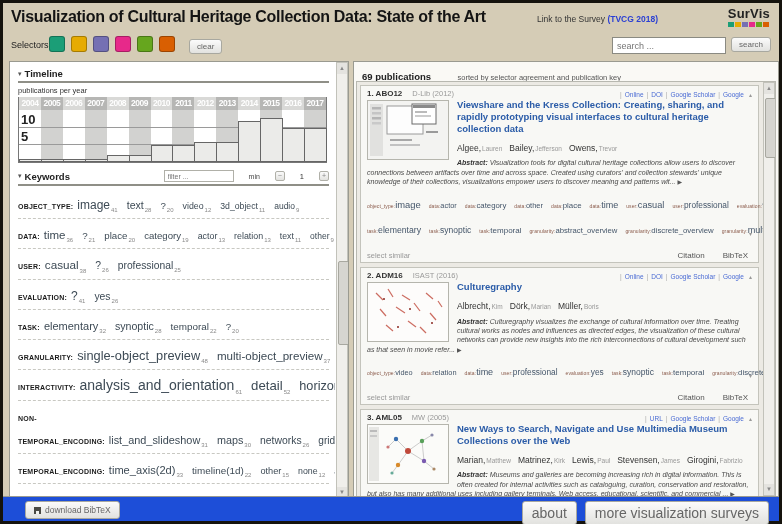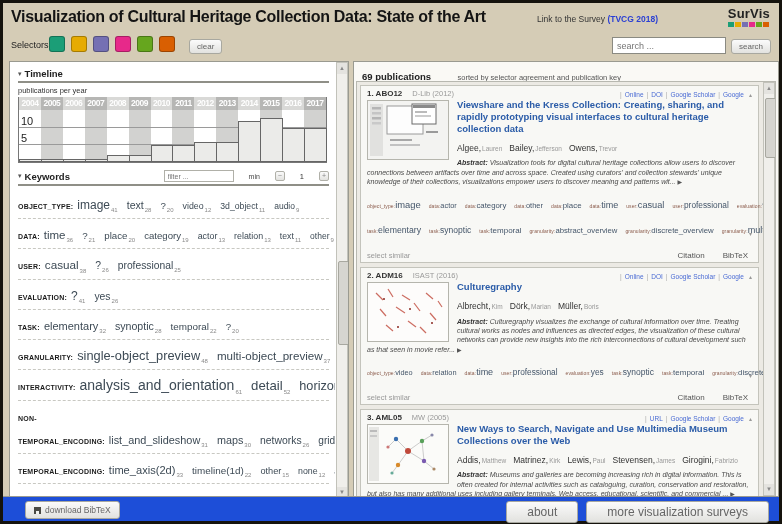--- a/index.html
+++ b/index.html
@@ -16,21 +16,21 @@
   .logo-sq{display:flex;gap:1px;justify-content:center;margin-top:1px;}
   .logo-sq span{width:6px;height:5px;display:block;}
 
   
   .selrow{position:absolute;left:0;top:28px;right:0;height:28px;}
   .sel-label{position:absolute;left:8px;top:9px;font-size:9px;color:#222;}
   .swatches{position:absolute;left:46px;top:5px;display:flex;gap:6px;}
   .swatch{width:16px;height:16px;border-radius:3px;border:1px solid rgba(0,0,0,.28);box-sizing:border-box;cursor:pointer;}
   .btn{font-size:8px;color:#666;background:linear-gradient(#fbfbfb,#e2e2df);border:1px solid #a8a8a0;border-radius:3px;padding:2px 7px;cursor:pointer;white-space:nowrap;}
   .clear-btn{position:absolute;left:186px;top:8px;}
-  .search-wrap{position:absolute;right:8px;top:6px;display:flex;gap:5px;align-items:flex-end;}
+  .search-wrap{position:absolute;right:8px;top:6px;display:flex;gap:5px;align-items:flex-start;}
   .search-input{width:104px;height:13px;font-size:9px;border:1px solid #8a8a82;padding:1px 4px;color:#555;background:#fff;font-family:"Liberation Sans",sans-serif;}
   
   .lpanel{position:absolute;left:6px;top:58px;width:340px;height:439px;background:#fff;border:1px solid #9a9a90;box-sizing:border-box;overflow:hidden;}
   .rpanel{position:absolute;left:350px;top:58px;width:426px;height:439px;background:#faf9f5;border:1px solid #9a9a90;box-sizing:border-box;}
 
   
   .sbar{position:absolute;width:12px;background:#f0efeb;border:1px solid #c2c2ba;box-sizing:border-box;}
   .sbar .arr{position:absolute;left:0;right:0;height:11px;font-size:6px;color:#888;text-align:center;line-height:11px;background:#e4e3df;cursor:pointer;}
   .sbar .arr.up{top:0;} .sbar .arr.dn{bottom:0;}
   .sbar .thumb{position:absolute;left:1px;right:1px;background:#d6d5d0;border:1px solid #a8a8a0;border-radius:2px;cursor:pointer;}
@@ -48,21 +48,21 @@
 
   .tl-sub{font-size:7.5px;color:#333;margin:2px 0 2px 0;}
   .tl-chart{position:relative;height:66px;border:1px solid #777;border-top:none;box-sizing:border-box;margin-right:2px;}
   .tl-cols{display:flex;height:100%;}
   .tl-col{flex:1;position:relative;}
   .tl-col.odd{background:#d2d2d0;}
   .tl-head{height:13px;font-size:8.5px;font-weight:bold;color:#fefefe;text-align:center;line-height:13px;background:#d9d9d7;overflow:hidden;letter-spacing:-0.5px;}
   .tl-col.odd .tl-head{background:#b6b6b4;}
   .tl-bar{position:absolute;bottom:0;left:0;right:-1px;background:#ebebe9;border:1px solid #666;box-sizing:border-box;z-index:2;cursor:pointer;}
   .tl-grid{position:absolute;left:0;right:0;border-top:1px solid #9a9a9a;z-index:1;}
-  .tl-ylab{position:absolute;left:2px;font-size:11px;color:#222;z-index:3;}
+  .tl-ylab{position:absolute;left:2px;font-size:13px;color:#222;z-index:3;font-weight:bold;}
 
   .krow{border-bottom:1px dashed #c8c8c2;padding:3px 0 3px 0;line-height:1.45;}
   .kcat{font-size:7px;font-weight:bold;color:#1a1a1a;letter-spacing:0.2px;margin-right:4px;}
   .ktag{color:#3d4a55;margin-right:9px;white-space:nowrap;cursor:pointer;}
   .ktag sub{font-size:6px;color:#8a8a8a;margin-left:1px;}
 
   
   .pub-hdr{position:absolute;left:8px;top:4px;right:6px;height:14px;}
   .pub-count{font-size:9.5px;font-weight:bold;color:#222;}
   .pub-sort{font-size:7.5px;color:#555;margin-left:22px;}
@@ -93,21 +93,21 @@
   .cfoot .sim{cursor:pointer;}
   .cfoot .cit{margin-left:auto;color:#555;font-size:8px;cursor:pointer;}
   .cfoot .bib{margin-left:18px;color:#555;font-size:8px;cursor:pointer;margin-right:4px;}
 
   
   .footer{position:absolute;left:0;right:0;bottom:0;height:24px;background:#1d4ed8;border-top:1px solid #9a9a90;}
   .dl-btn{position:absolute;left:22px;top:4px;display:flex;align-items:center;gap:4px;font-size:8.5px;padding:3px 8px;}
   .floppy{width:7px;height:7px;background:#4a4a44;position:relative;display:inline-block;}
   .floppy:after{content:"";position:absolute;left:2px;bottom:0;width:3px;height:3px;background:#f1f1ee;}
   .foot-right{position:absolute;right:10px;top:4px;display:flex;gap:8px;}
-  .foot-right .btn{font-size:12px;padding:3px 20px;}
+  .foot-right .btn{font-size:14px;padding:3px 9px;}
 </style>
 </head>
 <body>
 
 <div class="window">
 
   <div class="hdr">
     <div class="title">Visualization of Cultural Heritage Collection Data: State of the Art</div>
     <div class="survey-link">
       <span>Link to the Survey</span>
@@ -389,21 +389,21 @@
                   <circle cx="30" cy="40" r="2.2" fill="#d88a2a"></circle>
                   <circle cx="56" cy="36" r="2.2" fill="#7a5ab0"></circle>
                   <circle cx="20" cy="22" r="1.6" fill="#c77"></circle>
                   <circle cx="64" cy="10" r="1.6" fill="#88a"></circle>
                   <circle cx="66" cy="44" r="1.6" fill="#a86"></circle>
                   <circle cx="24" cy="48" r="1.6" fill="#6a9"></circle>
                 </g>
               </svg>
             </div>
             <div class="ctitle">New Ways to Search, Navigate and Use Multimedia Museum Collections over the Web</div>
-            <div class="cauth"><span class="alast">Addis,</span><span class="afirst">Matthew</span><span class="alast">Matrinez,</span><span class="afirst">Kirk</span><span class="alast">Lewis,</span><span class="afirst">Paul</span><span class="alast">Stevensen,</span><span class="afirst">James</span><span class="alast">Girogini,</span><span class="afirst">Fabrizio</span></div>
+            <div class="cauth"><span class="alast">Marian,</span><span class="afirst">Matthew</span><span class="alast">Matrinez,</span><span class="afirst">Kirk</span><span class="alast">Lewis,</span><span class="afirst">Paul</span><span class="alast">Stevensen,</span><span class="afirst">James</span><span class="alast">Girogini,</span><span class="afirst">Fabrizio</span></div>
             <div class="cabs"><b>Abstract: </b><span>Museums and galleries are becoming increasing rich in digital information. This is often created for internal activities such as cataloguing, curation, conservation and restoration, but also has many additional uses including gallery terminals, Web access, educational, scientific, and commercial ... </span><span class="absmark">▶</span></div>
             <div class="ctags"><span class="ptag"><span class="pv" style="font-size: 7.3px;">3d_object</span></span><span class="ptag"></span><span class="ptag"></span><span class="ptag"><span class="pv" style="font-size: 7.5px;">other</span></span><span class="ptag"><span class="pv" style="font-size: 8.3px;">professional</span></span><span class="ptag"><span class="pv" style="font-size: 8.3px;">yes</span></span><span class="ptag"><span class="pv" style="font-size: 8.7px;">elementary</span></span><span class="ptag"><span class="pv" style="font-size: 7.7px;">abstract_overview</span></span></div>
           </div>
         </div>
 
       <div class="sbar" style="right:0;top:0;bottom:0;">
         <div class="arr up">▲</div>
         <div class="thumb" style="top:13px;height:58px;"></div>
         <div class="arr dn">▼</div>
       </div>

